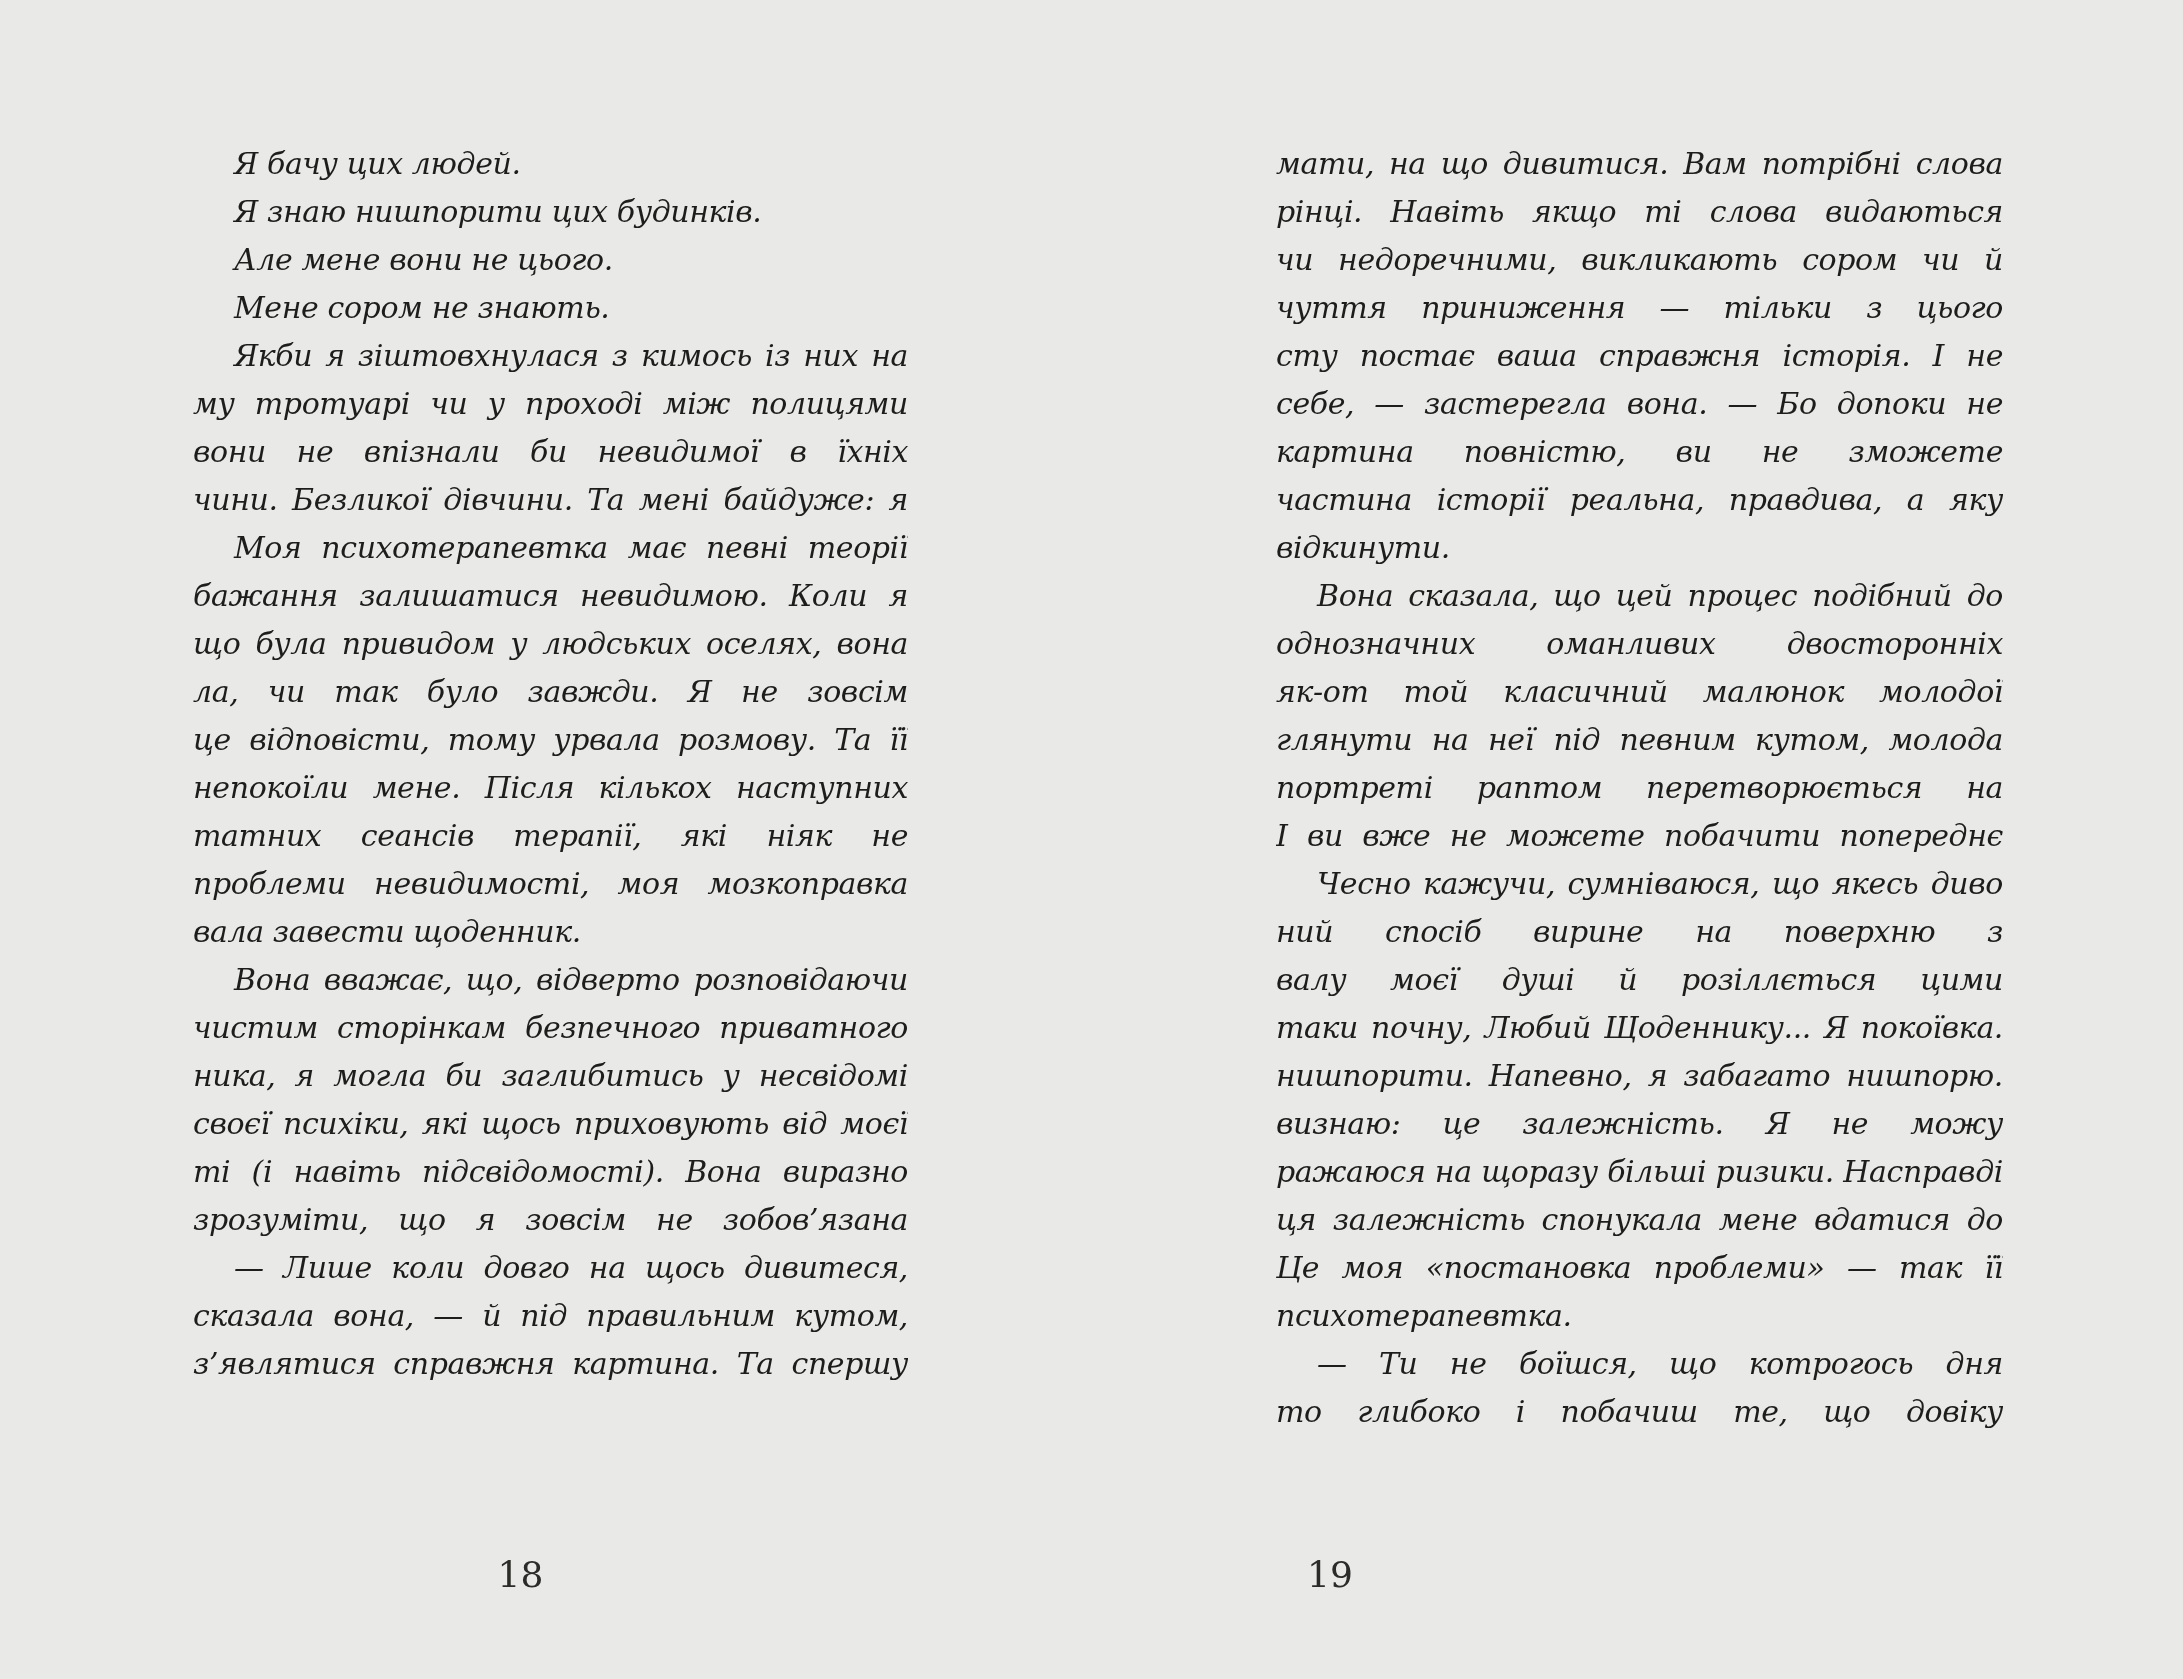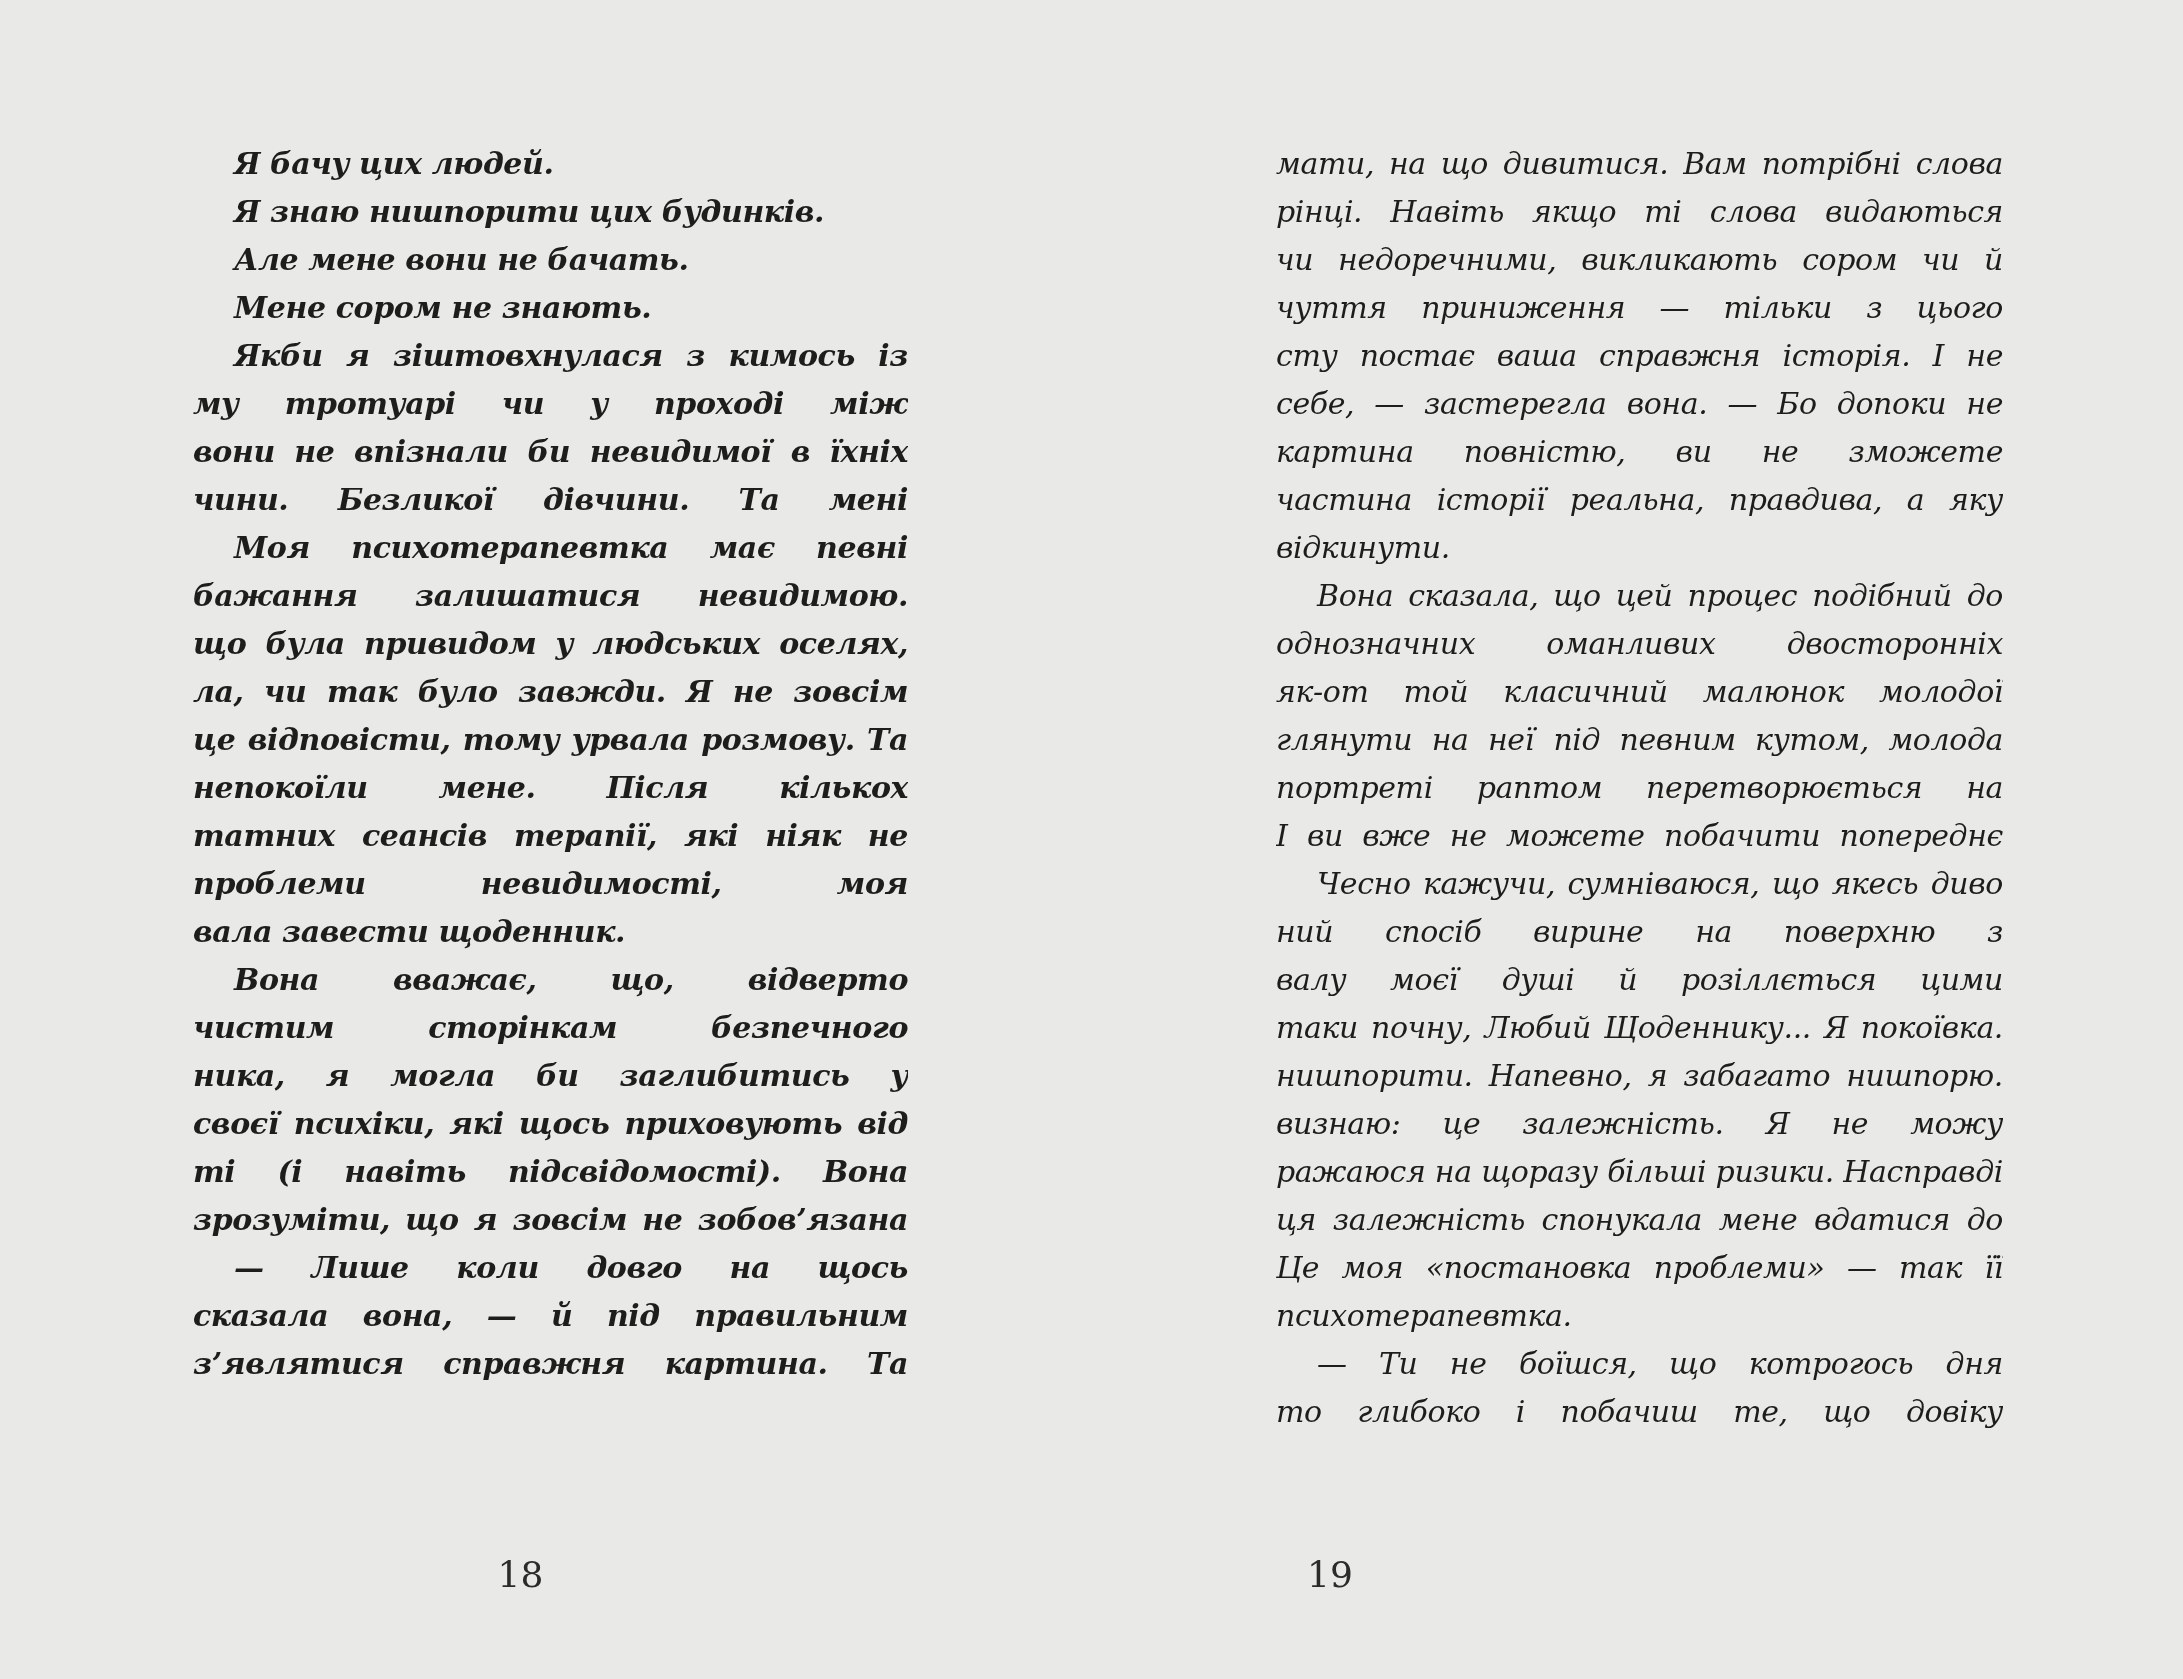--- a/index.html
+++ b/index.html
@@ -12,21 +12,21 @@
     overflow: hidden;
   }
   .book-spread {
     position: absolute;
     inset: 0;
   }
   .text-column {
     position: absolute;
     top: 140px;
   }
-  .text-column.left  { left: 193px;  width: 715px; font-weight: bold; }
+  .text-column.left  { left: 193px;  width: 715px; }
   .text-column.right { left: 1276px; width: 727px; }
   .line {
     font-style: italic;
     font-size: 30px;
     line-height: 48px;
     height: 48px;
     color: #1d1d1b;
     letter-spacing: -0.4px;
     overflow: hidden;
     white-space: normal;
@@ -49,21 +49,21 @@
   .pagenum.right { left: 1276px; width: 727px; text-align: left; transform: translateX(31px); }
 </style>
 </head>
 <body>
 
 <div class="book-spread">
 
   <div class="text-column left" id="left-column">
       <div class="line noj indent">Я бачу цих людей.</div>
       <div class="line noj indent">Я знаю нишпорити цих будинків.</div>
-      <div class="line noj indent">Але мене вони не бачать.</div>
+      <div class="line noj indent">Але мене вони не цього.</div>
       <div class="line noj indent">Мене сором не знають.</div>
       <div class="line just indent">Якби я зіштовхнулася з кимось із них на сусідньо-</div>
       <div class="line just">му тротуарі чи у проході між полицями крамниці,</div>
       <div class="line just">вони не впізнали би невидимої в їхніх життях дів-</div>
       <div class="line just">чини. Безликої дівчини. Та мені байдуже: я не хочу</div>
       <div class="line just indent">Моя психотерапевтка має певні теорії про моє</div>
       <div class="line just">бажання залишатися невидимою. Коли я сказала їй,</div>
       <div class="line just">що була привидом у людських оселях, вона запита-</div>
       <div class="line just">ла, чи так було завжди. Я не зовсім розуміла, як на</div>
       <div class="line just">це відповісти, тому урвала розмову. Та її запитання</div>

